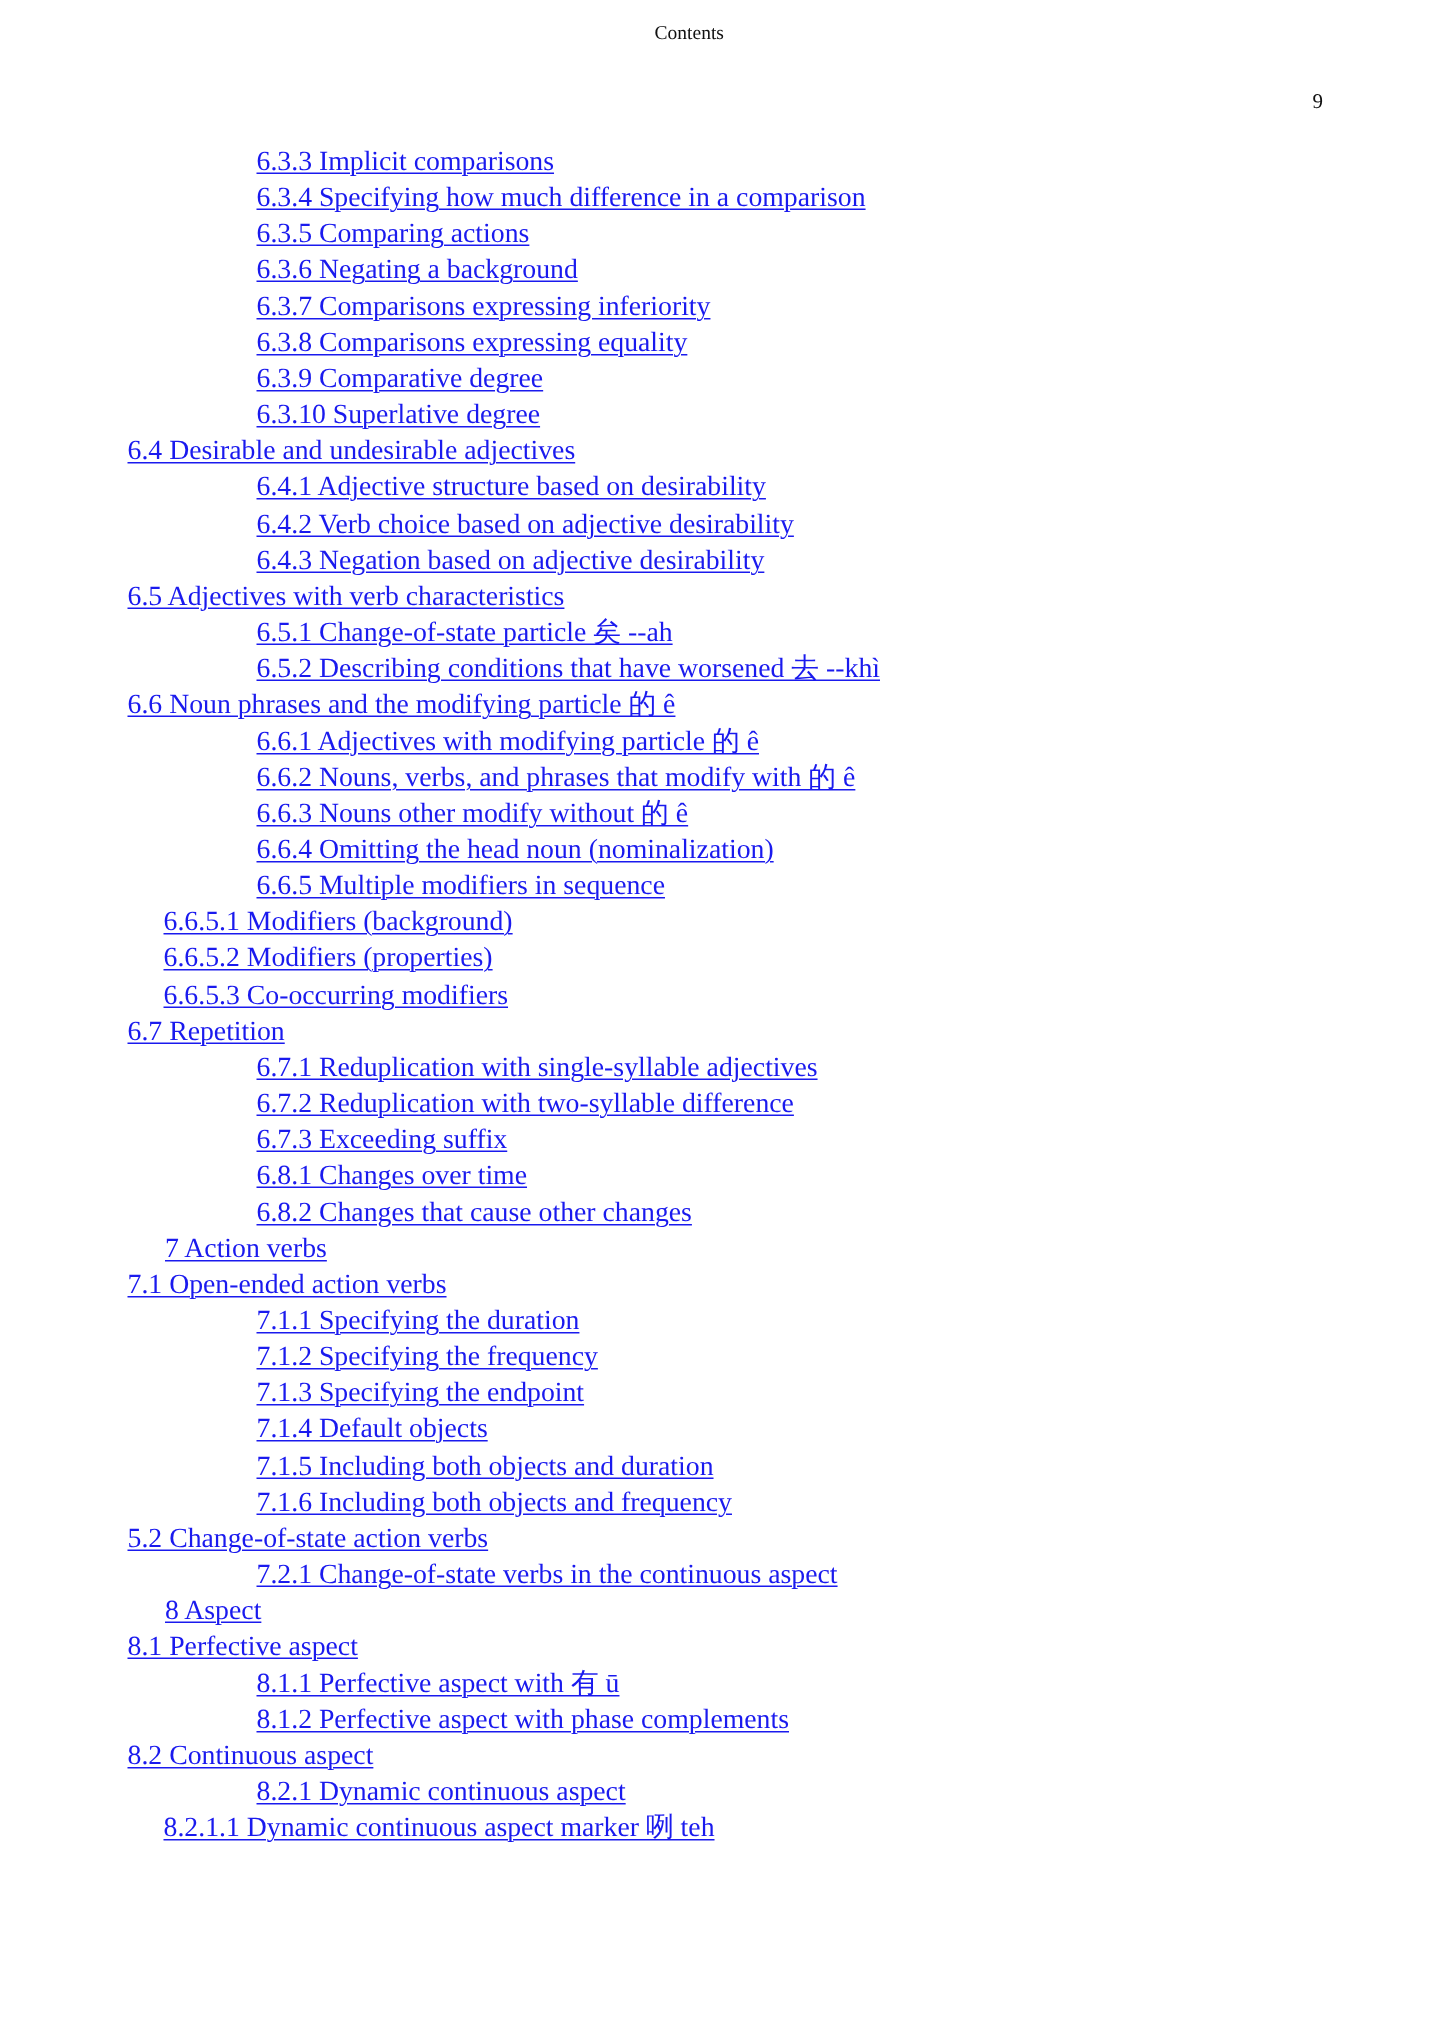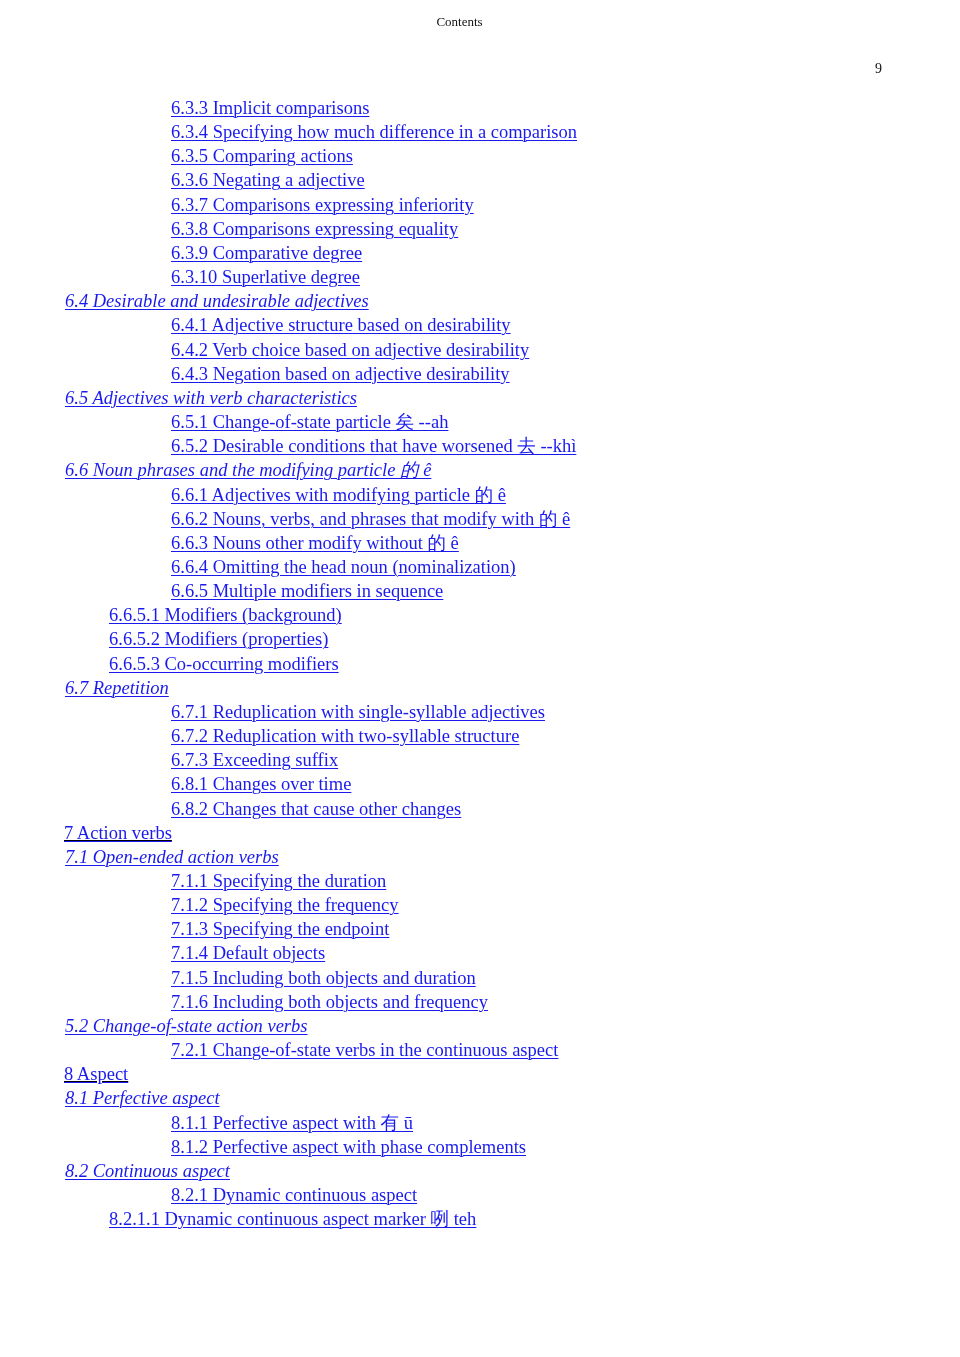--- a/index.html
+++ b/index.html
@@ -44,59 +44,59 @@
       font-size: 18.5px;
       white-space: nowrap;
     }
     .toc-entry a {
       color: #1a1aee;
       text-decoration: underline;
       text-underline-offset: 2px;
       text-decoration-thickness: 1px;
       cursor: pointer;
     }
-    .lvl1 { padding-left: 64px; text-decoration: underline; }
-    .lvl2 { padding-left: 65px; font-style: italic; }
+    .lvl1 { padding-left: 110px; }
+    .lvl2 { padding-left: 85px; }
     .lvl3 { padding-left: 171px; }
     .lvl4 { padding-left: 109px; }
   </style>
 </head>
 <body>
 
 <div class="running-header">Contents</div>
 <div class="page-number">9</div>
 
 <nav class="toc">
   <div class="toc-entry lvl3"><a>6.3.3 Implicit comparisons</a></div>
   <div class="toc-entry lvl3"><a>6.3.4 Specifying how much difference in a comparison</a></div>
   <div class="toc-entry lvl3"><a>6.3.5 Comparing actions</a></div>
-  <div class="toc-entry lvl3"><a>6.3.6 Negating a adjective</a></div>
+  <div class="toc-entry lvl3"><a>6.3.6 Negating a background</a></div>
   <div class="toc-entry lvl3"><a>6.3.7 Comparisons expressing inferiority</a></div>
   <div class="toc-entry lvl3"><a>6.3.8 Comparisons expressing equality</a></div>
   <div class="toc-entry lvl3"><a>6.3.9 Comparative degree</a></div>
   <div class="toc-entry lvl3"><a>6.3.10 Superlative degree</a></div>
   <div class="toc-entry lvl2"><a>6.4 Desirable and undesirable adjectives</a></div>
   <div class="toc-entry lvl3"><a>6.4.1 Adjective structure based on desirability</a></div>
   <div class="toc-entry lvl3"><a>6.4.2 Verb choice based on adjective desirability</a></div>
   <div class="toc-entry lvl3"><a>6.4.3 Negation based on adjective desirability</a></div>
   <div class="toc-entry lvl2"><a>6.5 Adjectives with verb characteristics</a></div>
   <div class="toc-entry lvl3"><a>6.5.1 Change-of-state particle 矣 --ah</a></div>
-  <div class="toc-entry lvl3"><a>6.5.2 Desirable conditions that have worsened 去 --khì</a></div>
+  <div class="toc-entry lvl3"><a>6.5.2 Describing conditions that have worsened 去 --khì</a></div>
   <div class="toc-entry lvl2"><a>6.6 Noun phrases and the modifying particle 的 ê</a></div>
   <div class="toc-entry lvl3"><a>6.6.1 Adjectives with modifying particle 的 ê</a></div>
   <div class="toc-entry lvl3"><a>6.6.2 Nouns, verbs, and phrases that modify with 的 ê</a></div>
   <div class="toc-entry lvl3"><a>6.6.3 Nouns other modify without 的 ê</a></div>
   <div class="toc-entry lvl3"><a>6.6.4 Omitting the head noun (nominalization)</a></div>
   <div class="toc-entry lvl3"><a>6.6.5 Multiple modifiers in sequence</a></div>
   <div class="toc-entry lvl4"><a>6.6.5.1 Modifiers (background)</a></div>
   <div class="toc-entry lvl4"><a>6.6.5.2 Modifiers (properties)</a></div>
   <div class="toc-entry lvl4"><a>6.6.5.3 Co-occurring modifiers</a></div>
   <div class="toc-entry lvl2"><a>6.7 Repetition</a></div>
   <div class="toc-entry lvl3"><a>6.7.1 Reduplication with single-syllable adjectives</a></div>
-  <div class="toc-entry lvl3"><a>6.7.2 Reduplication with two-syllable structure</a></div>
+  <div class="toc-entry lvl3"><a>6.7.2 Reduplication with two-syllable difference</a></div>
   <div class="toc-entry lvl3"><a>6.7.3 Exceeding suffix</a></div>
   <div class="toc-entry lvl3"><a>6.8.1 Changes over time</a></div>
   <div class="toc-entry lvl3"><a>6.8.2 Changes that cause other changes</a></div>
   <div class="toc-entry lvl1"><a>7 Action verbs</a></div>
   <div class="toc-entry lvl2"><a>7.1 Open-ended action verbs</a></div>
   <div class="toc-entry lvl3"><a>7.1.1 Specifying the duration</a></div>
   <div class="toc-entry lvl3"><a>7.1.2 Specifying the frequency</a></div>
   <div class="toc-entry lvl3"><a>7.1.3 Specifying the endpoint</a></div>
   <div class="toc-entry lvl3"><a>7.1.4 Default objects</a></div>
   <div class="toc-entry lvl3"><a>7.1.5 Including both objects and duration</a></div>

